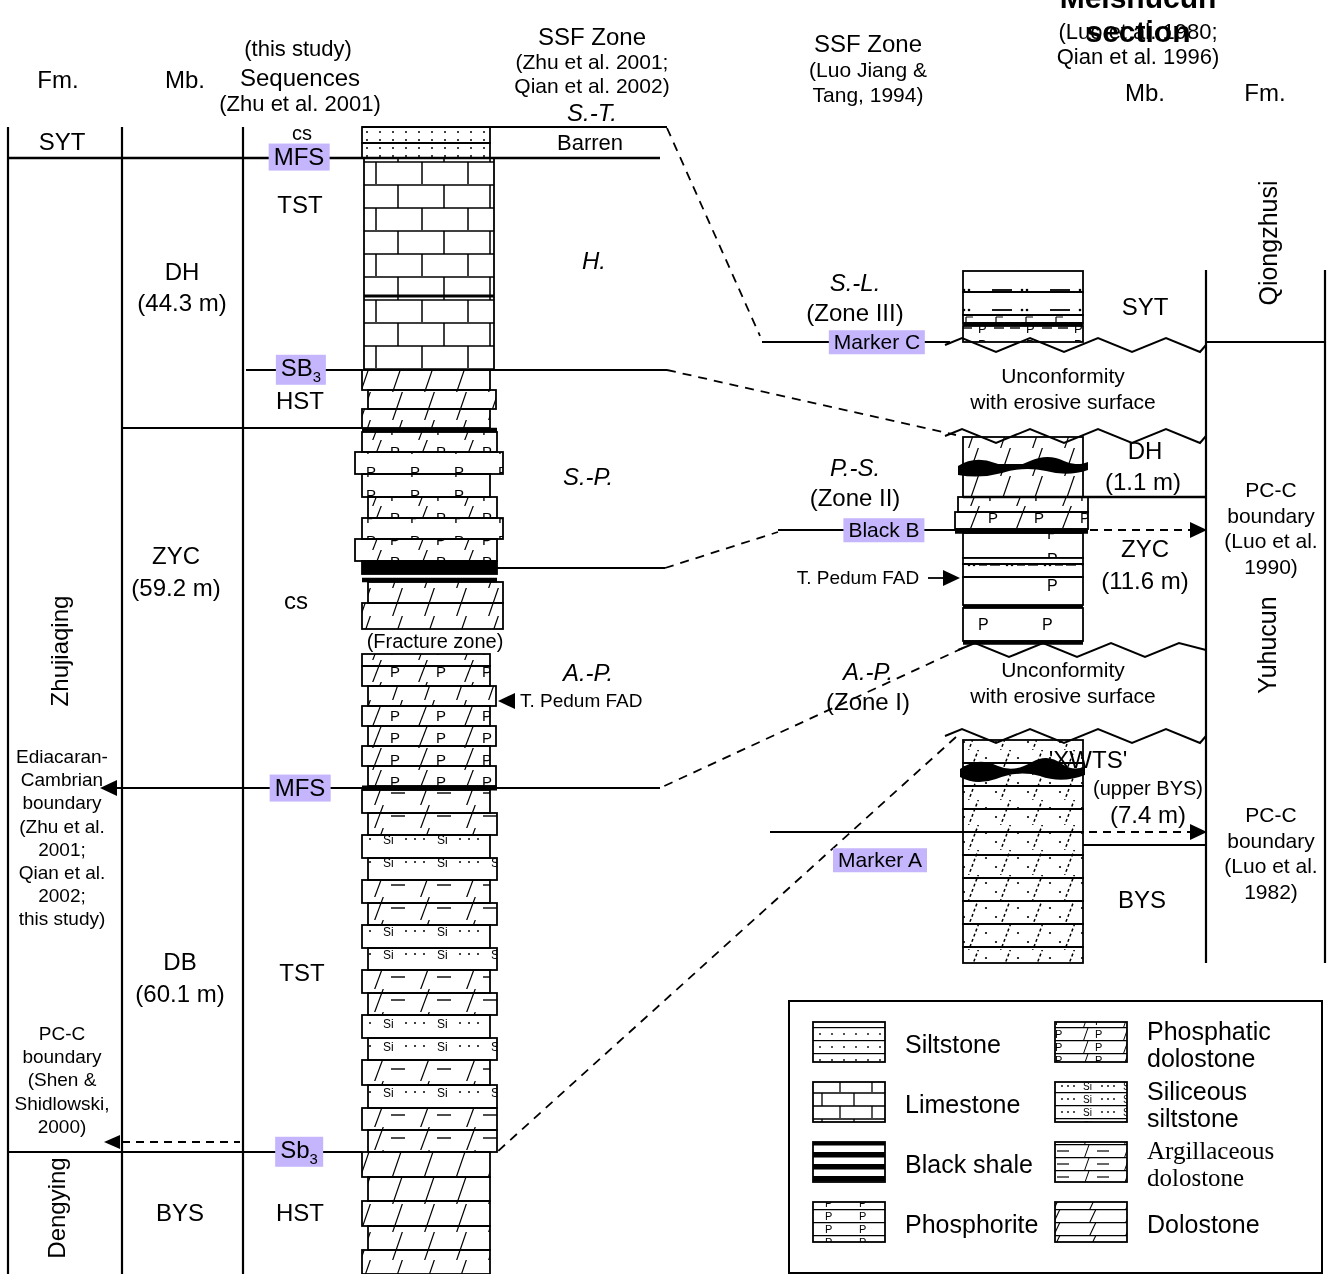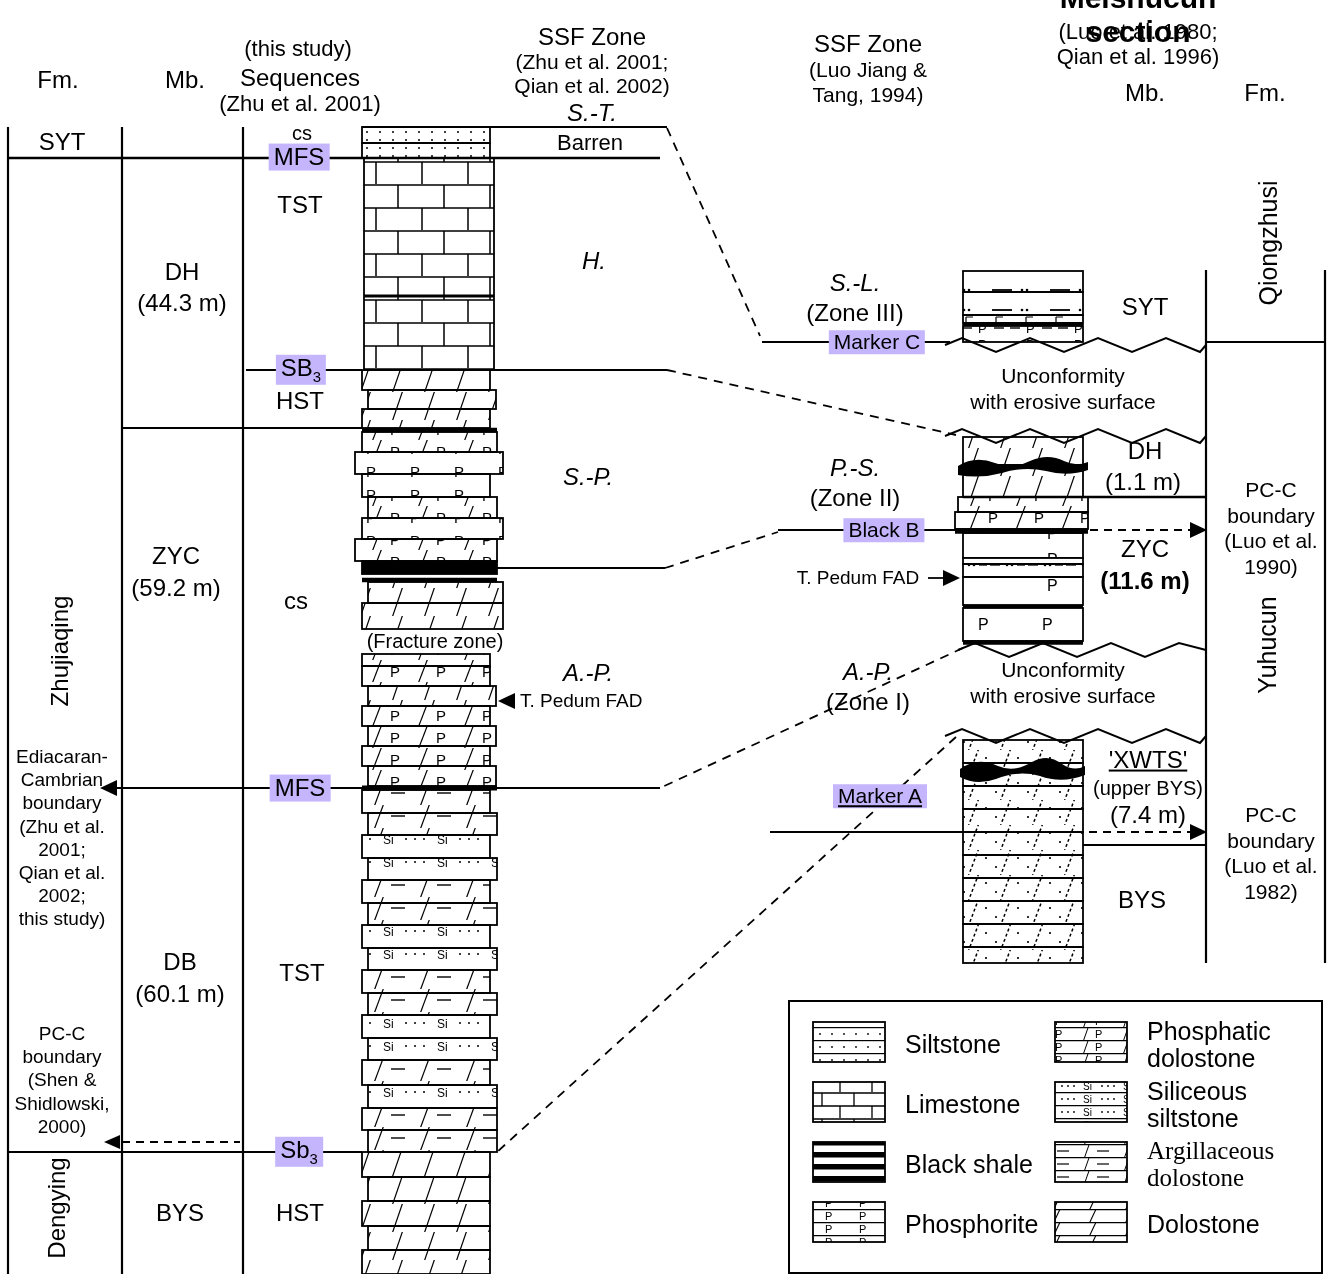--- a/index.html
+++ b/index.html
@@ -324,32 +324,32 @@
 
   <div class="lbl f24 it" style="left:855px;top:283px;">S.-L.</div>
   <div class="lbl f24" style="left:855px;top:313px;">(Zone III)</div>
   <div class="lbl f21 whitebg" style="left:877px;top:342px;">Marker C</div>
   <div class="lbl f24 it" style="left:855px;top:468px;">P.-S.</div>
   <div class="lbl f24" style="left:855px;top:498px;">(Zone II)</div>
   <div class="lbl f21 whitebg" style="left:884px;top:530px;">Black B</div>
   <div class="lbl f19" style="left:858px;top:578px;">T. Pedum FAD</div>
   <div class="lbl f24 it" style="left:868px;top:672px;">A.-P.</div>
   <div class="lbl f24" style="left:868px;top:702px;">(Zone I)</div>
-  <div class="lbl f21 whitebg" style="left:880px;top:796px;text-decoration:underline;">Marker A</div>
+  <div class="lbl f21 whitebg" style="left:880px;top:860px;">Marker A</div>
   <div class="lbl f21 blk" style="left:1063px;top:389px;">Unconformity
 with erosive surface</div>
   <div class="lbl f21 blk" style="left:1063px;top:683px;">Unconformity
 with erosive surface</div>
 
   <div class="lbl f24" style="left:1145px;top:307px;">SYT</div>
   <div class="lbl f24" style="left:1145px;top:451px;">DH</div>
   <div class="lbl f24" style="left:1143px;top:482px;">(1.1 m)</div>
   <div class="lbl f24" style="left:1145px;top:549px;">ZYC</div>
-  <div class="lbl f24" style="left:1145px;top:581px;font-weight:bold;">(11.6 m)</div>
-  <div class="lbl f24" style="left:1148px;top:760px;text-decoration:underline;">'XWTS'</div>
+  <div class="lbl f24" style="left:1145px;top:581px;">(11.6 m)</div>
+  <div class="lbl f24" style="left:1088px;top:760px;">'XWTS'</div>
   <div class="lbl f20" style="left:1148px;top:788px;">(upper BYS)</div>
   <div class="lbl f24" style="left:1148px;top:815px;">(7.4 m)</div>
   <div class="lbl f24" style="left:1142px;top:900px;">BYS</div>
   <div class="vtext" style="left:1268px;top:243px;">Qiongzhusi</div>
   <div class="vtext" style="left:1267px;top:645px;">Yuhucun</div>
   <div class="lbl f21 blk" style="left:1271px;top:528px;width:115px;">PC-C
 boundary
 (Luo et al.
 1990)</div>
   <div class="lbl f21 blk" style="left:1271px;top:853px;width:115px;">PC-C

